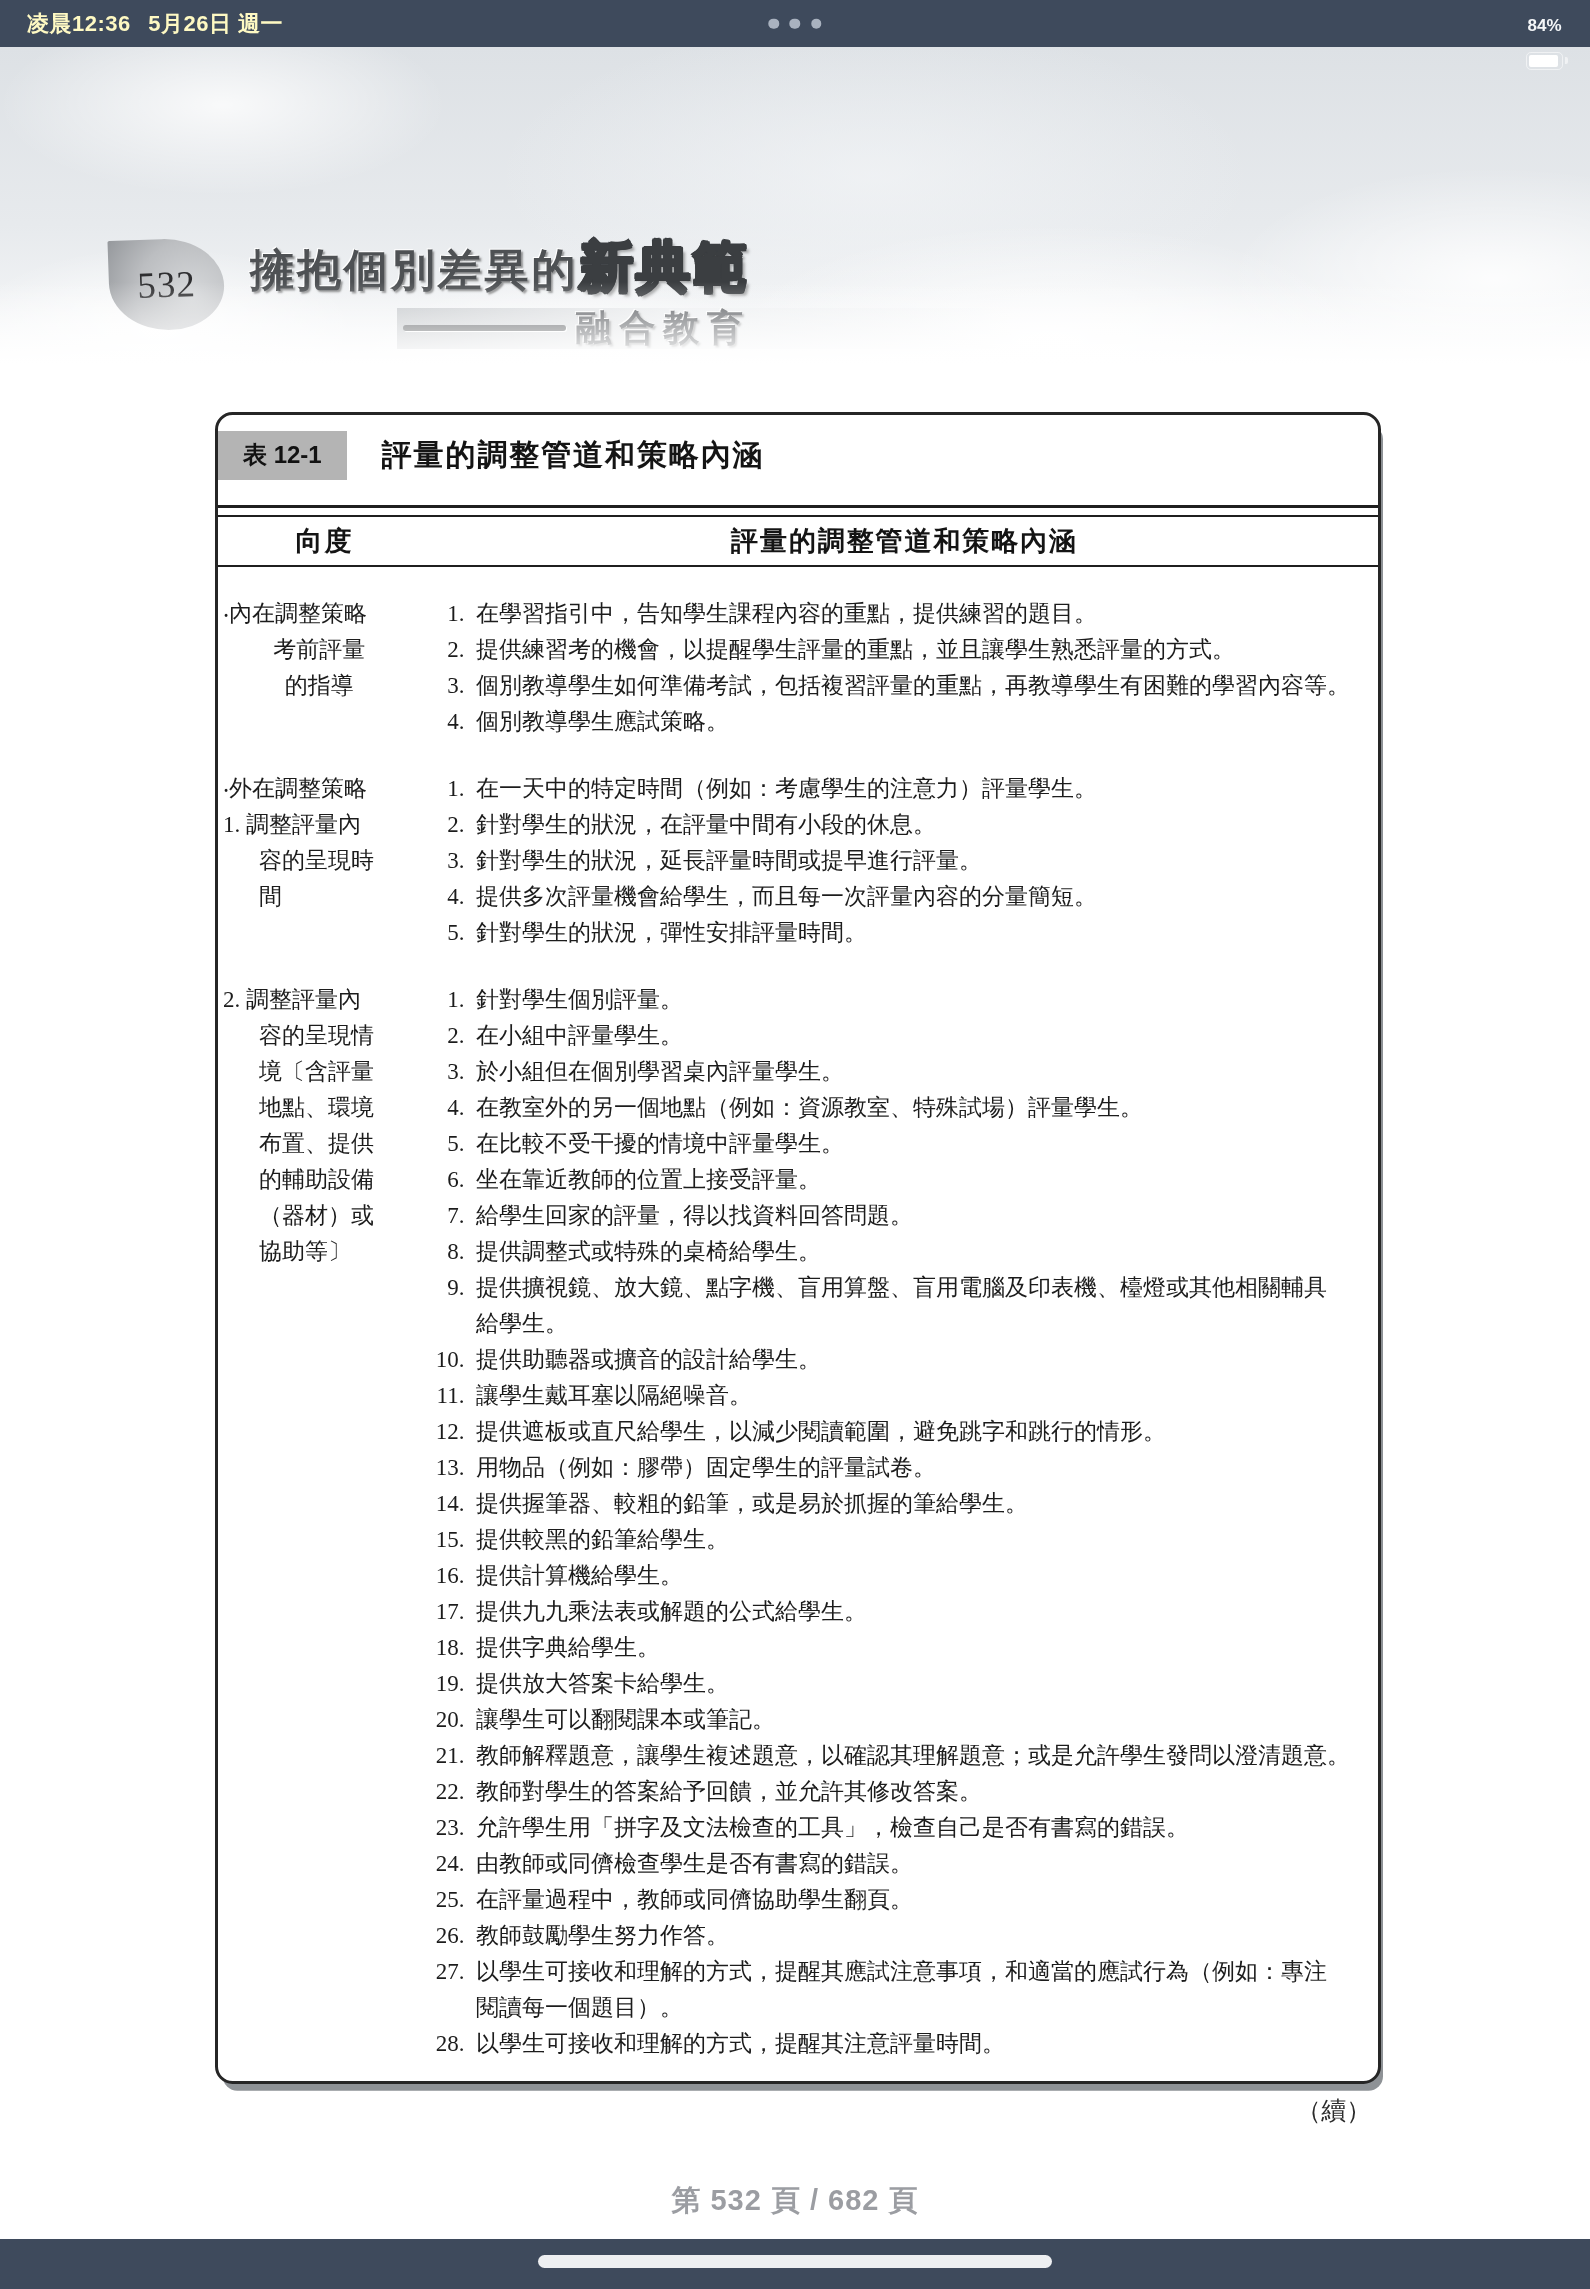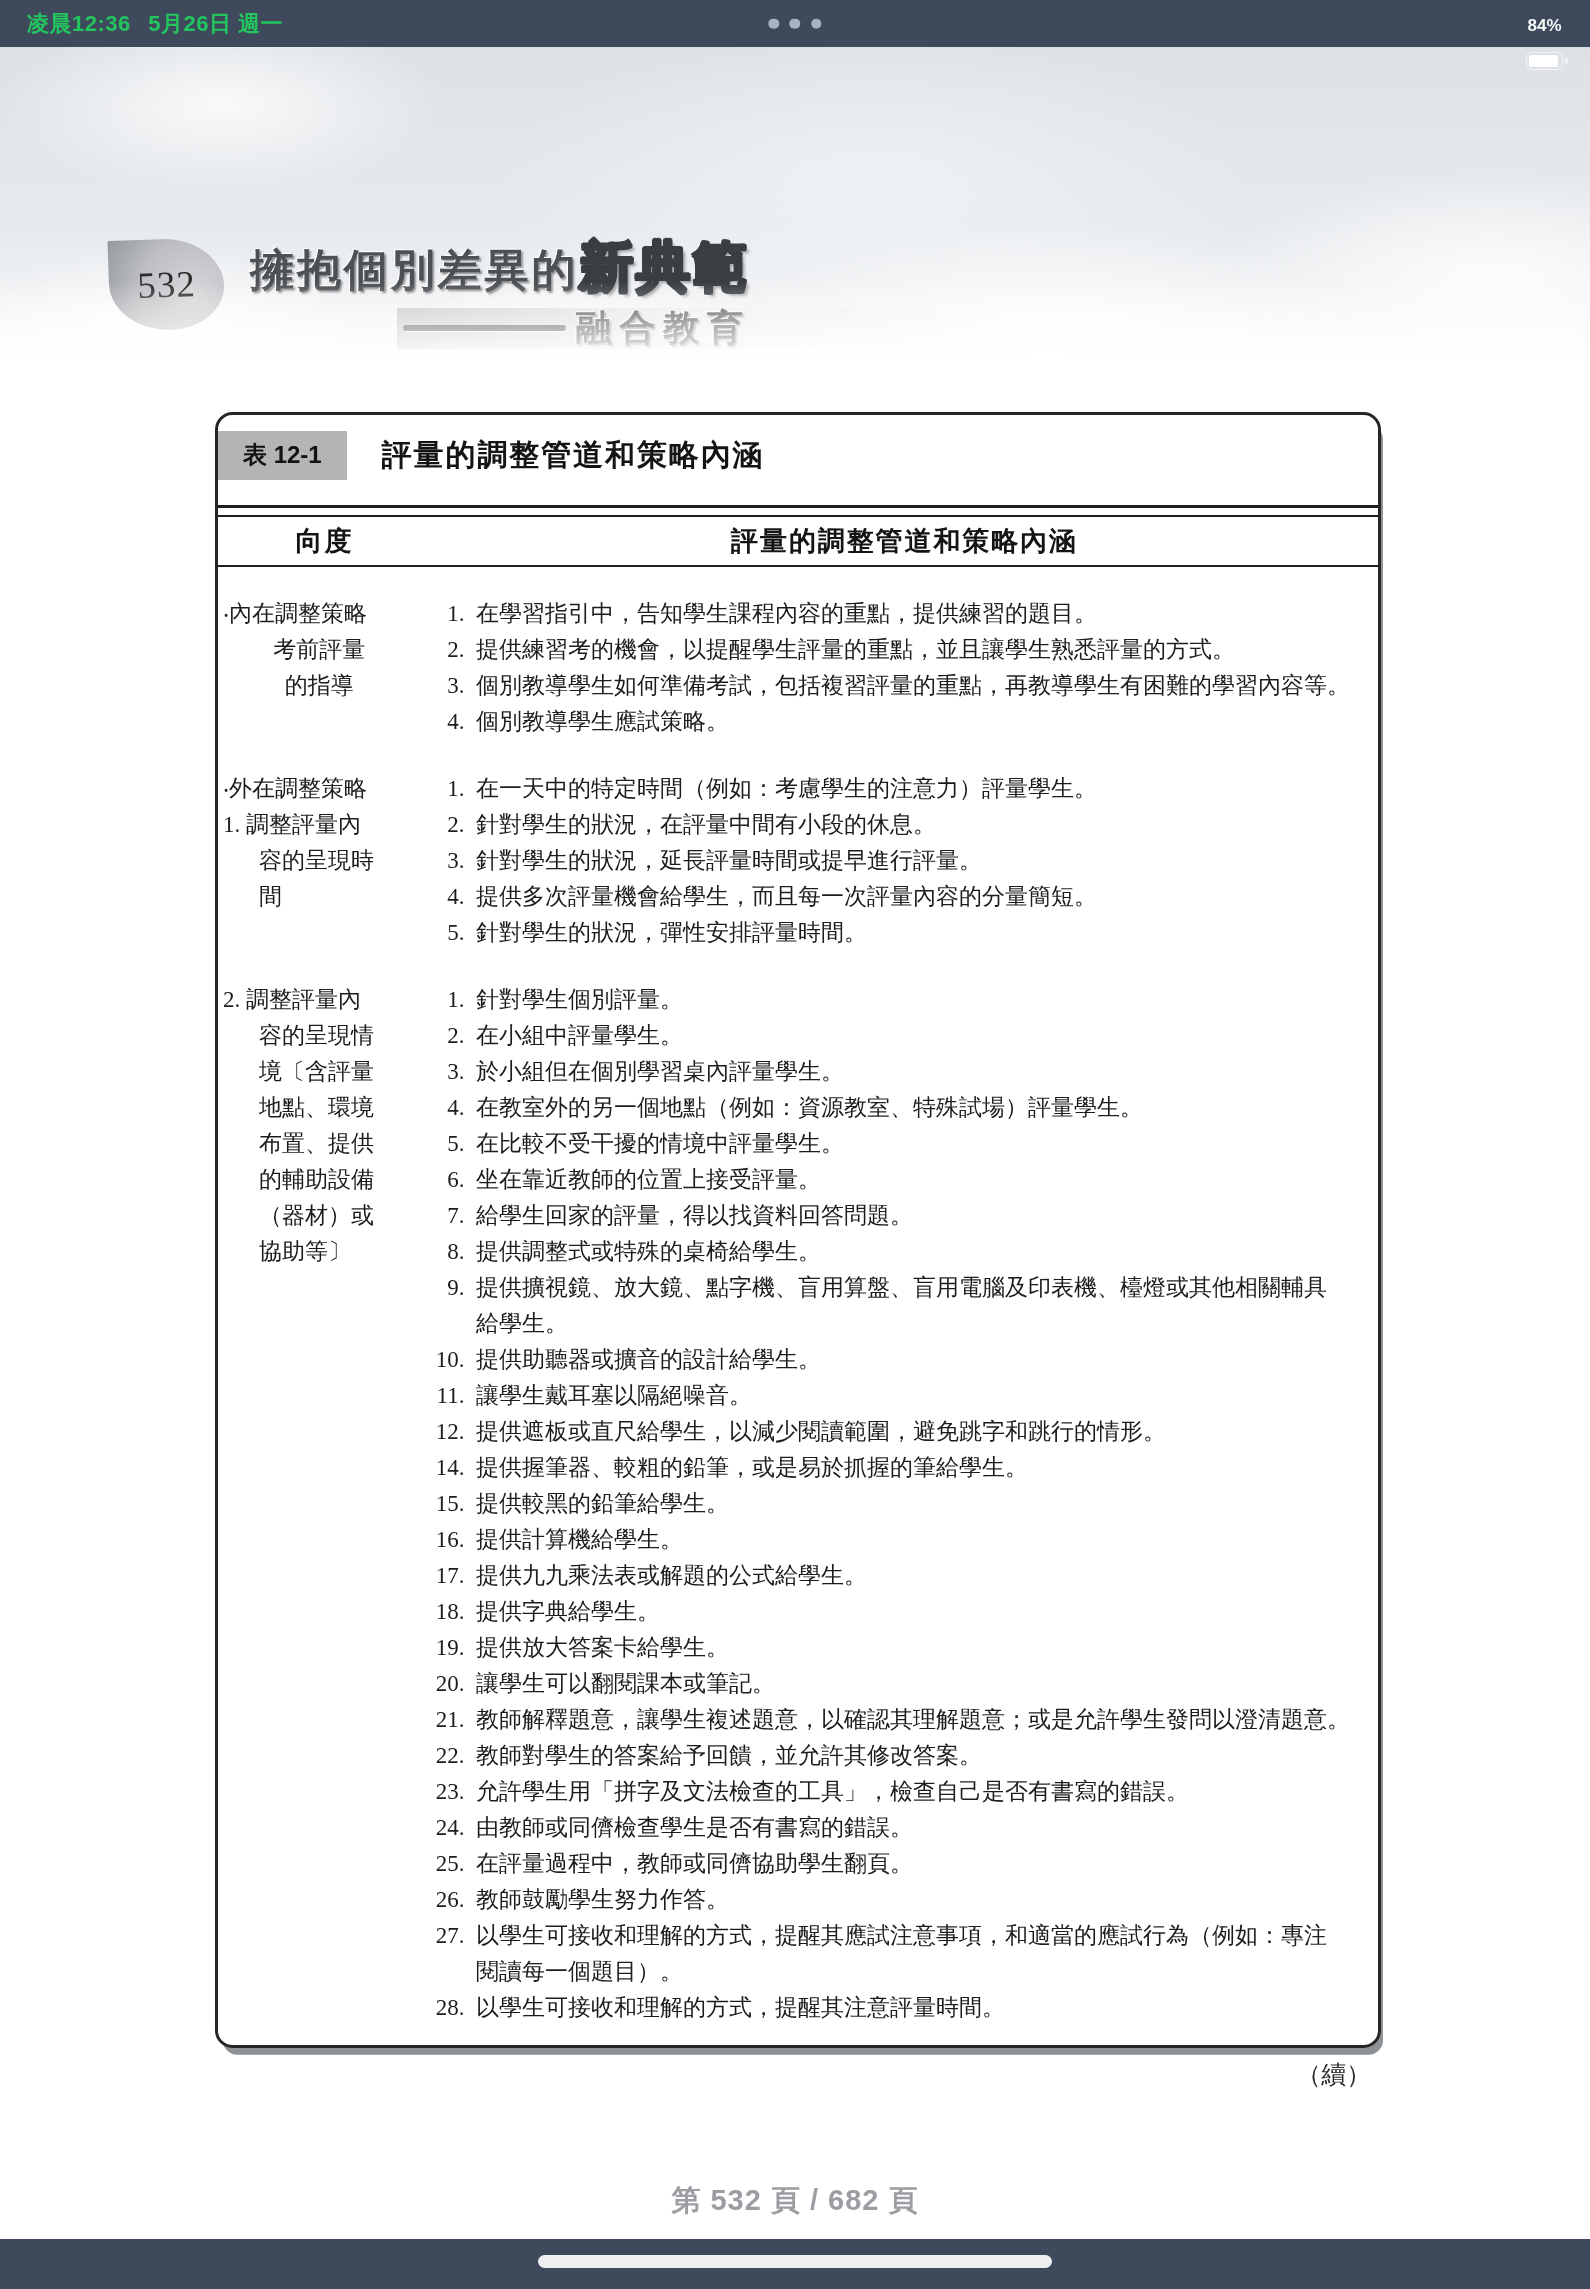--- a/index.html
+++ b/index.html
@@ -3,21 +3,21 @@
 <meta charset="utf-8">
 <style>
   * { margin:0; padding:0; box-sizing:border-box; }
   html,body { background:#fff; }
   body { font-family:"Liberation Sans", sans-serif; }
   .screen { position:relative; width:1590px; height:2289px; background:#fff; overflow:hidden; }
 
   
   .status-bar { position:absolute; top:0; left:0; width:100%; height:47px; background:#3e4a5c;
     display:flex; align-items:center; justify-content:space-between; padding:0 27px; z-index:5; }
-  .sb-left { display:flex; gap:17.5px; color:#22c55e; font-size:22px; font-weight:600; letter-spacing:0.5px; }
+  .sb-left { display:flex; gap:17.5px; color:#fef9c3; font-size:22px; font-weight:600; letter-spacing:0.5px; }
   .sb-center { position:absolute; left:50%; top:50%; transform:translate(-50%,-50%); display:flex; gap:10.7px; }
   .sb-center i { width:10.7px; height:10.7px; border-radius:50%; background:#a9b2bf; }
   .sb-right { display:flex; align-items:center; gap:16px; color:#f4f6f8; font-size:17px; font-weight:600;flex-direction:column; }
   .wifi { width:29px; height:23px; }
   .battery { position:relative; width:37px; height:17.5px; border:1.9px solid rgba(255,255,255,.55); border-radius:4.9px; }
   .battery .fill { position:absolute; left:1.9px; top:1.9px; bottom:1.9px; width:84%; background:#fff; border-radius:1.9px; }
   .battery .nub { position:absolute; right:-5.8px; top:3.9px; width:2.9px; height:6.8px; background:rgba(255,255,255,.55); border-radius:0 1.9px 1.9px 0; }
 
   
   .clouds { position:absolute; top:47px; left:0; width:100%; height:322px;
@@ -259,20 +259,24 @@
               </div>
             <div class="item">
                 <span class="num">11.</span>
                 <span class="txt">讓學生戴耳塞以隔絕噪音。</span>
               </div>
             <div class="item">
                 <span class="num">12.</span>
                 <span class="txt">提供遮板或直尺給學生，以減少閱讀範圍，避免跳字和跳行的情形。</span>
               </div>
             <div class="item">
+                <span class="num">13.</span>
+                <span class="txt">用物品（例如：膠帶）固定學生的評量試卷。</span>
+              </div>
+            <div class="item">
                 <span class="num">14.</span>
                 <span class="txt">提供握筆器、較粗的鉛筆，或是易於抓握的筆給學生。</span>
               </div>
             <div class="item">
                 <span class="num">15.</span>
                 <span class="txt">提供較黑的鉛筆給學生。</span>
               </div>
             <div class="item">
                 <span class="num">16.</span>
                 <span class="txt">提供計算機給學生。</span>

